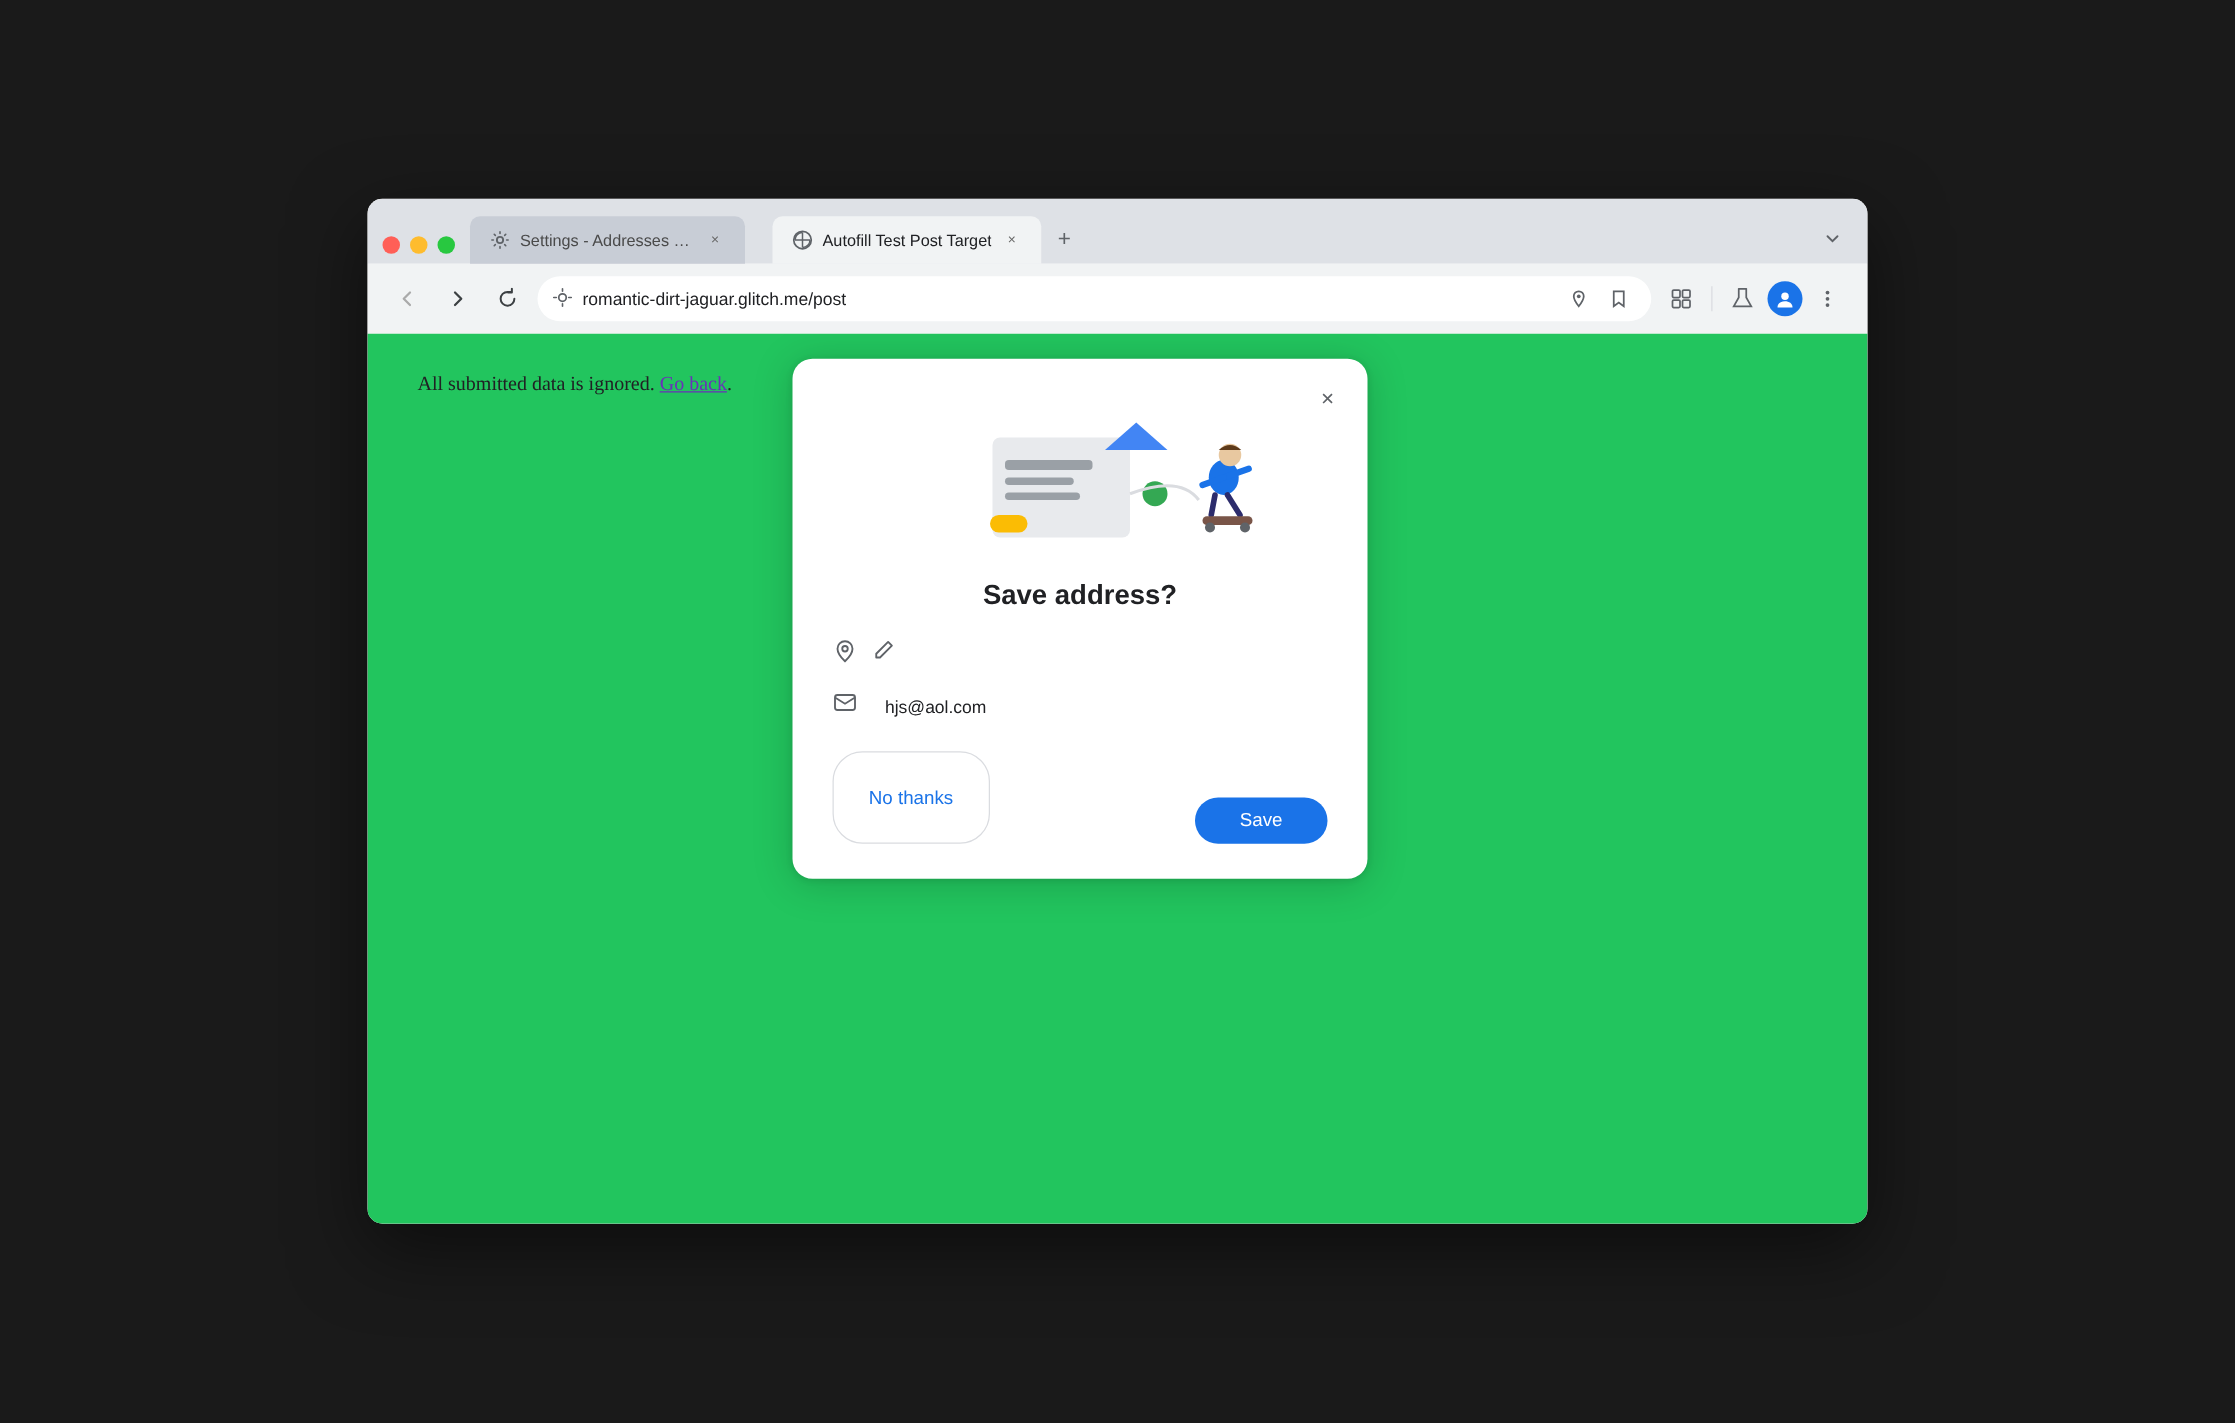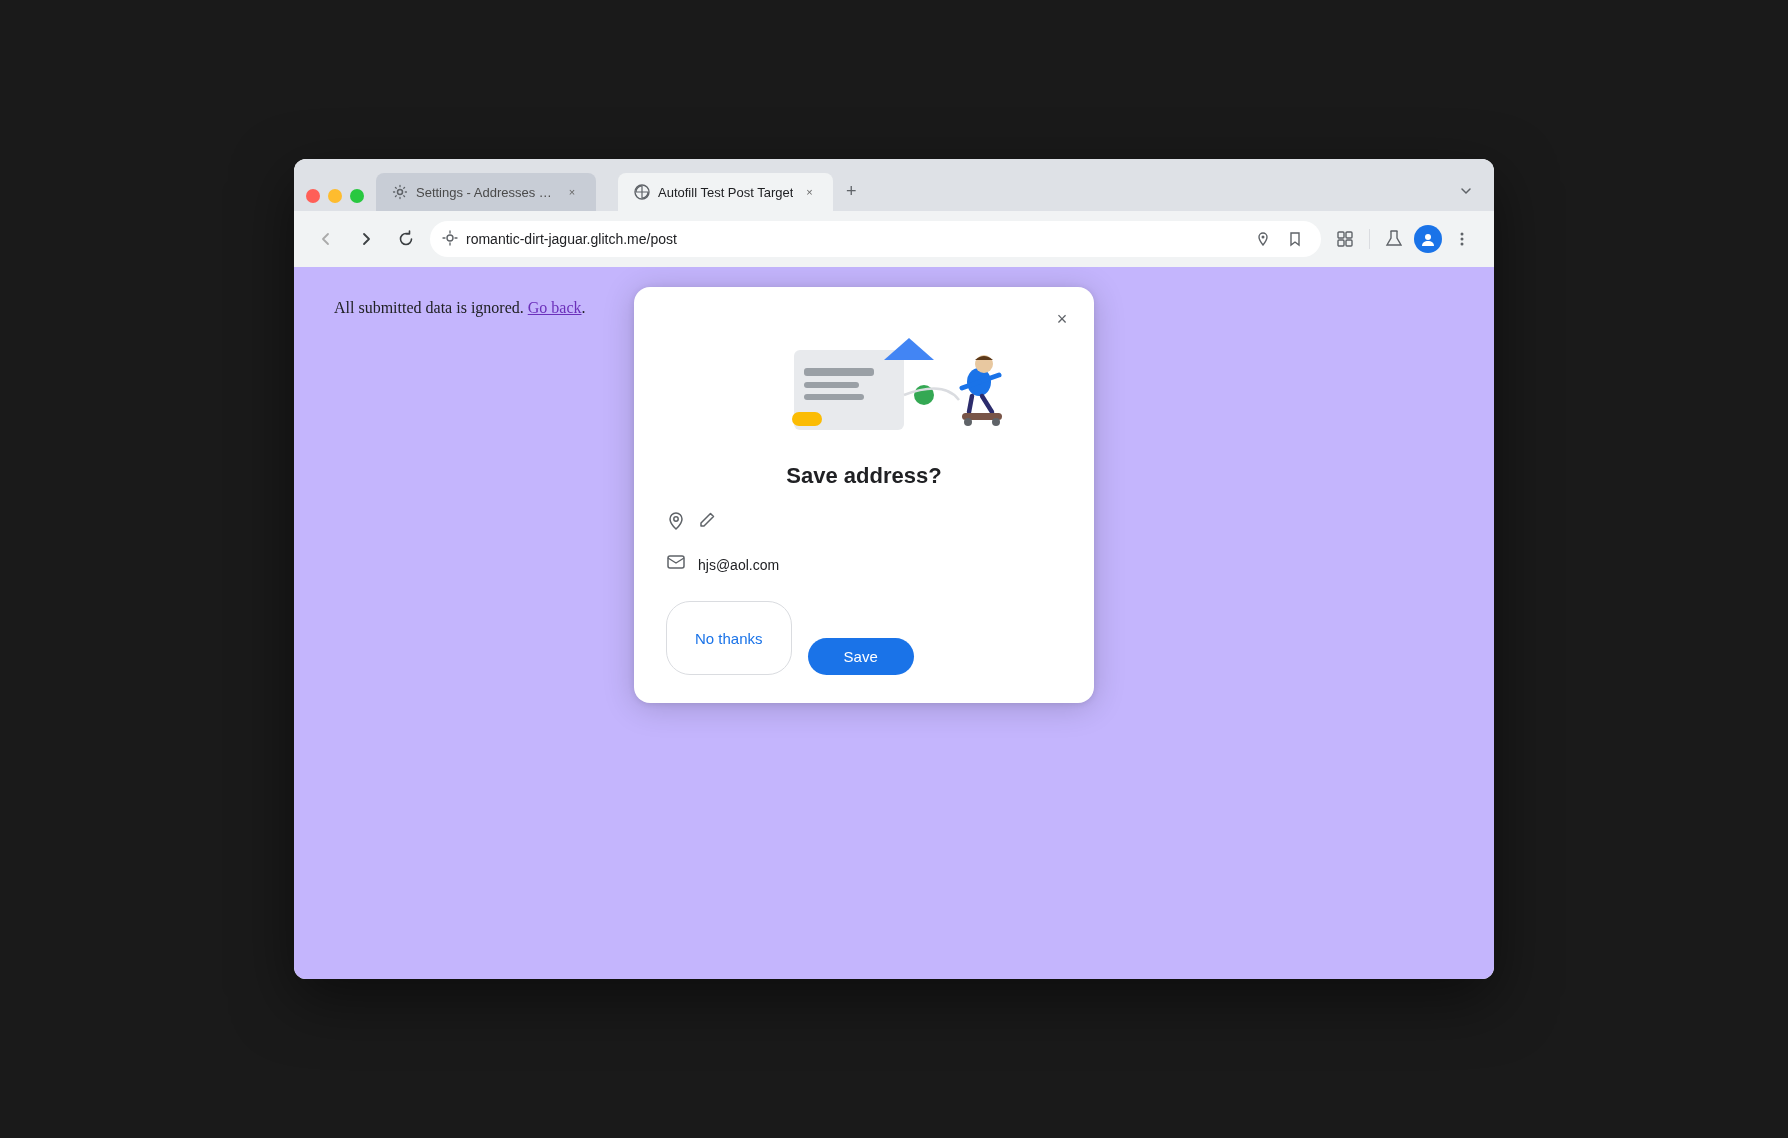--- a/index.html
+++ b/index.html
@@ -221,21 +221,21 @@
       display: flex;
       align-items: center;
       justify-content: center;
       color: white;
       font-size: 14px;
     }
 
     
     .page-content {
       flex: 1;
-      background: #c4b5fd;
+      background: #22c55e;
       padding: 32px 40px;
       position: relative;
       overflow: hidden;
     }
 
     .page-text {
       font-size: 16px;
       color: #202124;
       font-family: Georgia, serif;
     }
@@ -328,39 +328,39 @@
     .edit-icon {
       color: #5f6368;
       font-size: 18px;
       cursor: pointer;
       margin-top: 2px;
     }
 
     .email-row {
       display: flex;
       align-items: center;
-      gap: 12px;
+      gap: 22px;
       padding: 0 32px;
       margin-bottom: 24px;
     }
 
     .email-icon {
       color: #5f6368;
       font-size: 18px;
       flex-shrink: 0;
     }
 
     .email-text {
       font-size: 14px;
       color: #202124;
     }
 
     .popup-actions {
       display: flex;
-      justify-content: flex-start;
+      justify-content: space-between;
       gap: 16px;
       padding: 0 32px;
     }
 
     .btn-no-thanks {
       padding: 10px 28px;
       border: 1.5px solid #dadce0;
       border-radius: 24px;
       background: #ffffff;
       font-size: 15px;

